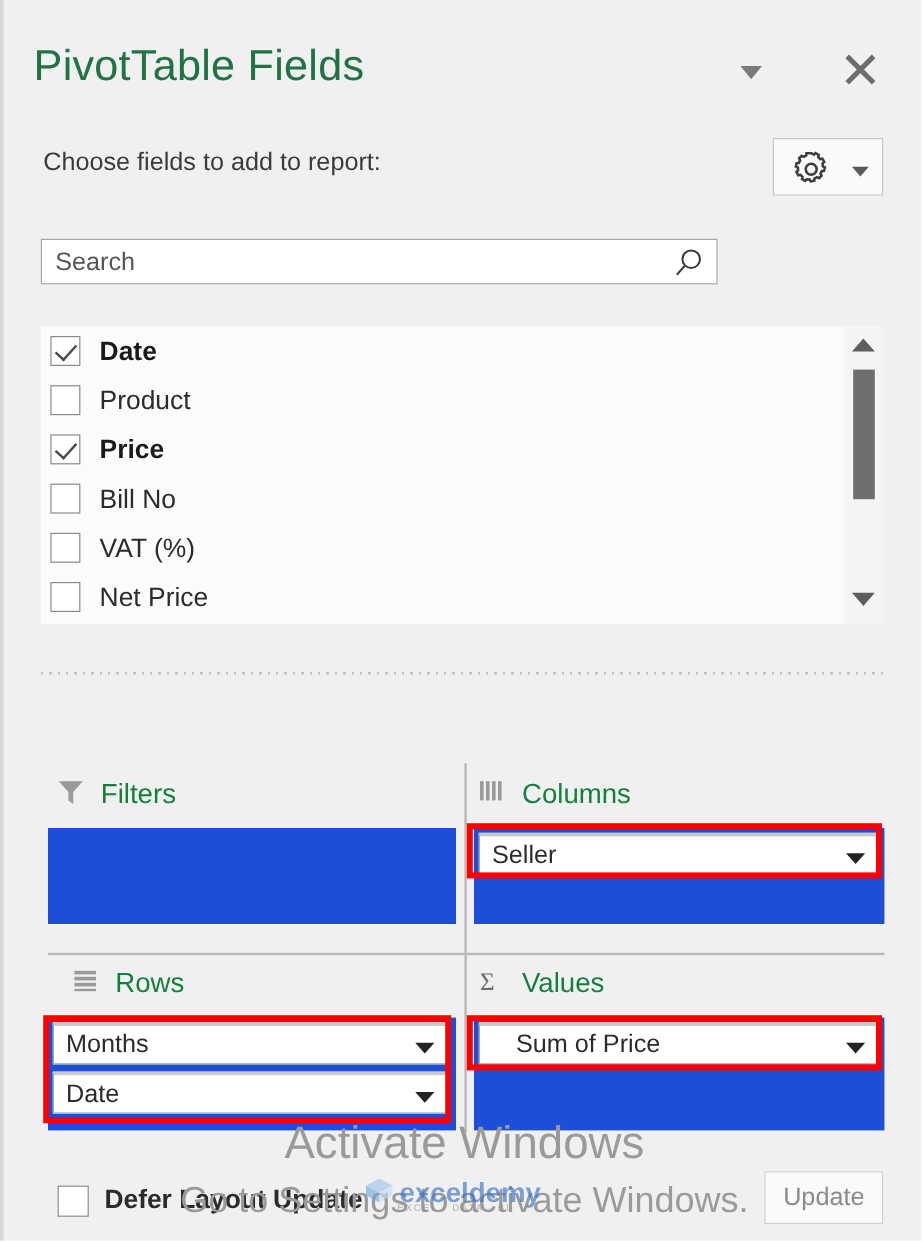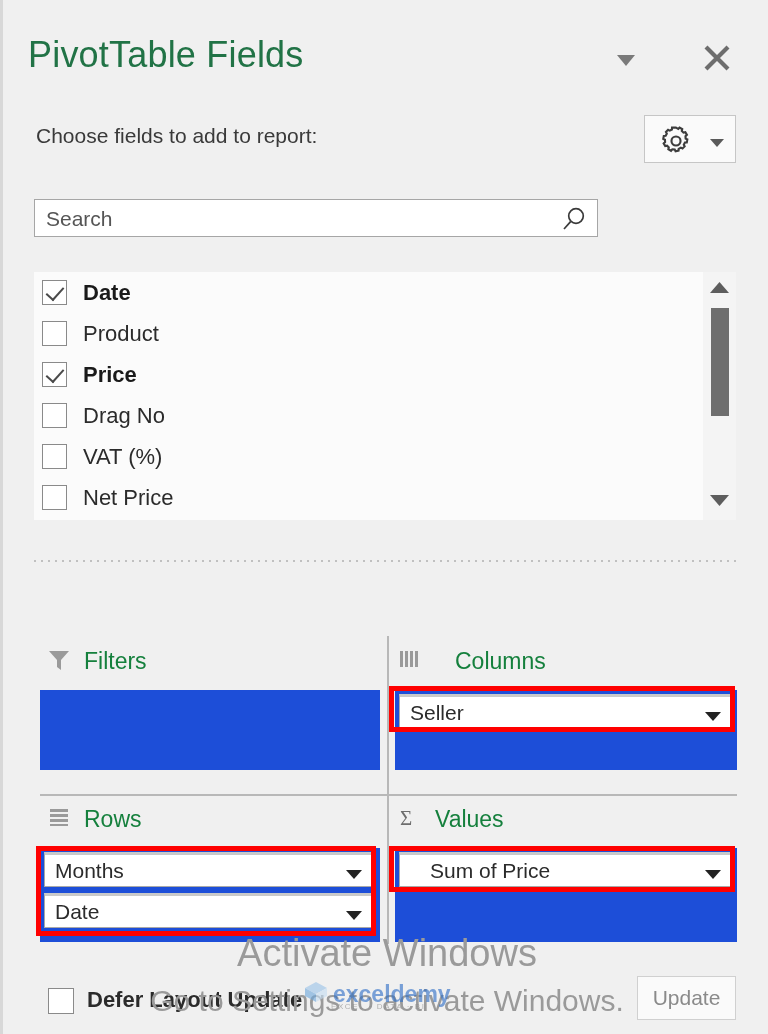--- a/index.html
+++ b/index.html
@@ -254,21 +254,21 @@
         <div class="field-item">
           <div class="fcheck"></div>
           <span class="flabel">Product</span>
         </div>
         <div class="field-item bold">
           <div class="fcheck checked"></div>
           <span class="flabel">Price</span>
         </div>
         <div class="field-item">
           <div class="fcheck"></div>
-          <span class="flabel">Drag No</span>
+          <span class="flabel">Bill No</span>
         </div>
         <div class="field-item">
           <div class="fcheck"></div>
           <span class="flabel">VAT (%)</span>
         </div>
         <div class="field-item">
           <div class="fcheck"></div>
           <span class="flabel">Net Price</span>
         </div>
         <div class="field-item"></div>
@@ -298,21 +298,21 @@
   <div class="area-hdr" style="left:45px; top:648px;">
     <span class="ai">
       <svg width="22" height="24" viewBox="0 0 22 24">
         <polygon points="1,3 21,3 13,12 13,22 9,19 9,12" fill="#9a9a9a"></polygon>
       </svg>
     </span>
     <span>Filters</span>
   </div>
   <div class="area-drop" style="left:37px; top:690px; width:340px; height:80px;"></div>
 
-  <div class="area-hdr" style="left:396px; top:648px;gap:20px;">
+  <div class="area-hdr" style="left:396px; top:648px;">
     <span class="ai">
       <svg width="22" height="22" viewBox="0 0 22 22">
         <rect x="1" y="3" width="3" height="16" fill="#9a9a9a"></rect>
         <rect x="6" y="3" width="3" height="16" fill="#9a9a9a"></rect>
         <rect x="11" y="3" width="3" height="16" fill="#9a9a9a"></rect>
         <rect x="16" y="3" width="3" height="16" fill="#9a9a9a"></rect>
       </svg>
     </span>
     <span>Columns</span>
   </div>
@@ -321,21 +321,21 @@
       <span class="ptext">Seller</span>
       <span class="pcaret">
         <svg width="18" height="12" viewBox="0 0 18 12">
             <polygon points="1,2 17,2 9,11" fill="#222"></polygon>
           </svg>
       </span>
     </div>
   </div>
   <div class="redbox" style="left:386px; top:686px; width:346px; height:46px;"></div>
 
-  <div class="area-hdr" style="left:45px; top:806px;">
+  <div class="area-hdr" style="left:57px; top:806px;">
     <span class="ai">
       <svg width="22" height="22" viewBox="0 0 22 22">
         <rect x="2" y="3" width="18" height="3" fill="#9a9a9a"></rect>
         <rect x="2" y="8" width="18" height="3" fill="#9a9a9a"></rect>
         <rect x="2" y="13" width="18" height="3" fill="#9a9a9a"></rect>
         <rect x="2" y="18" width="18" height="2" fill="#9a9a9a"></rect>
       </svg>
     </span>
     <span>Rows</span>
   </div>

